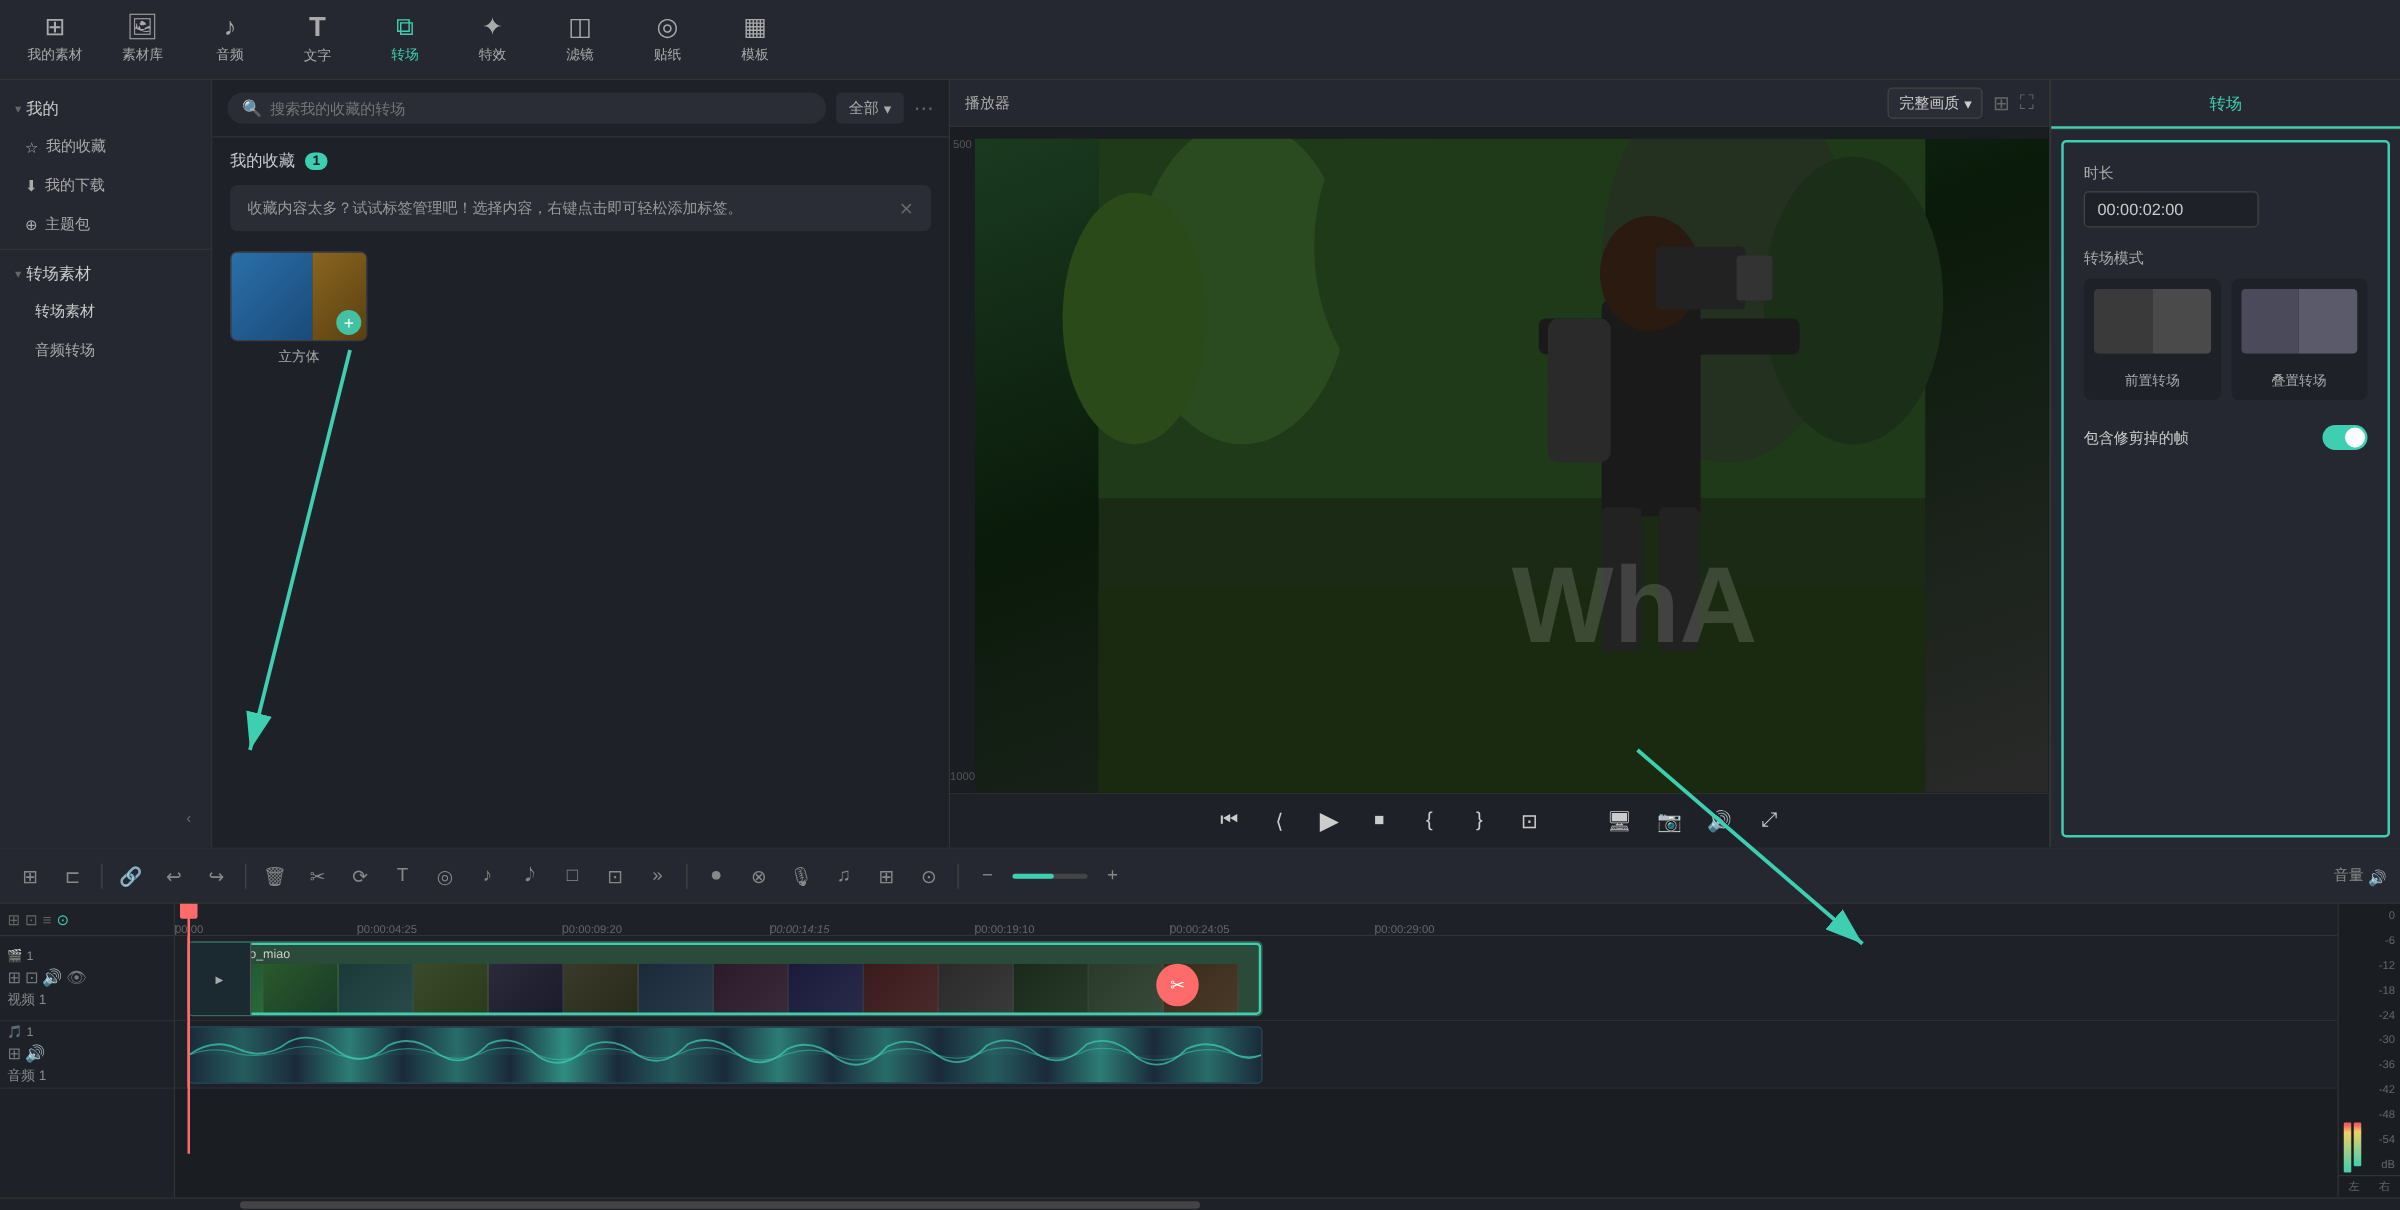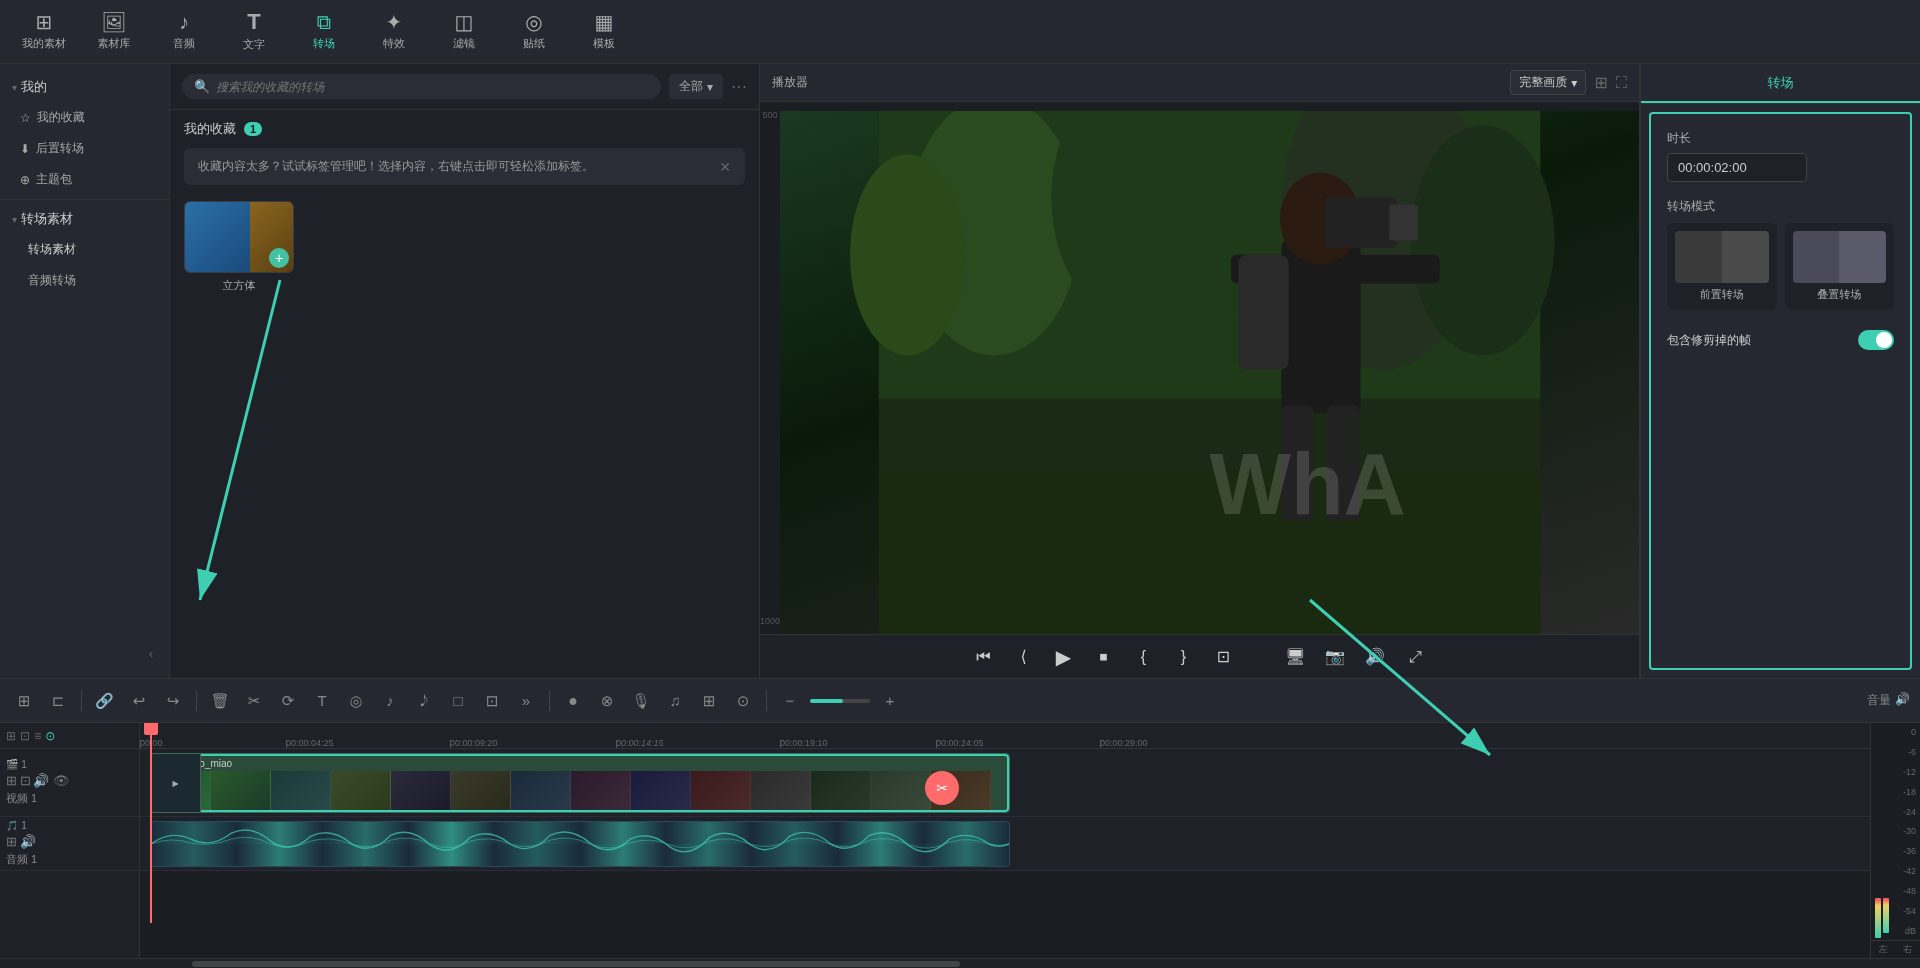--- a/index.html
+++ b/index.html
@@ -107,21 +107,20 @@
       padding: 5px 12px;
       gap: 6px;
     }
     .search-input-wrap input {
       background: transparent;
       border: none;
       outline: none;
       color: #888;
       font-size: 12px;
       width: 100%;
-      font-style: italic;
     }
     .btn-quanbu {
       background: #2a2d35;
       border: none;
       color: #aaa;
       padding: 4px 10px;
       border-radius: 4px;
       cursor: pointer;
       font-size: 12px;
       display: flex;
@@ -432,21 +431,21 @@
     }
     .mode-card {
       background: #1e2128;
       border-radius: 6px;
       padding: 6px;
       cursor: pointer;
       border: 2px solid transparent;
       display: flex;
       flex-direction: column;
       align-items: center;
-      gap: 4px;
+      gap: 14px;
     }
     .mode-card.selected {
       border-color: #3ecfb2;
     }
     .mode-thumb {
       width: 100%;
       height: 52px;
       border-radius: 4px;
       overflow: hidden;
       display: flex;
@@ -535,21 +534,21 @@
     }
     .tl-divider {
       width: 1px;
       height: 20px;
       background: #444;
       margin: 0 3px;
     }
     .tl-spacer { flex: 1; }
     .volume-control {
       display: flex;
-      align-items: flex-start;
+      align-items: flex-end;
       gap: 4px;
       color: #888;
       font-size: 12px;
     }
     .vol-slider {
       width: 60px;
       height: 4px;
       background: #444;
       border-radius: 2px;
       position: relative;
@@ -855,21 +854,21 @@
     <div class="left-panel-section header">
       <span style="color:#666;font-size:10px;">▾</span>
       <span>我的</span>
     </div>
     <div class="left-panel-item">
       <span>☆</span>
       <span>我的收藏</span>
     </div>
     <div class="left-panel-item">
       <span>⬇</span>
-      <span>后置转场</span>
+      <span>我的下载</span>
     </div>
     <div class="left-panel-item">
       <span>⊕</span>
       <span>主题包</span>
     </div>
     <div style="height:1px;background:#333;margin:4px 0;"></div>
     <div class="left-panel-section header">
       <span style="color:#666;font-size:10px;">▾</span>
       <span>转场素材</span>
     </div>

